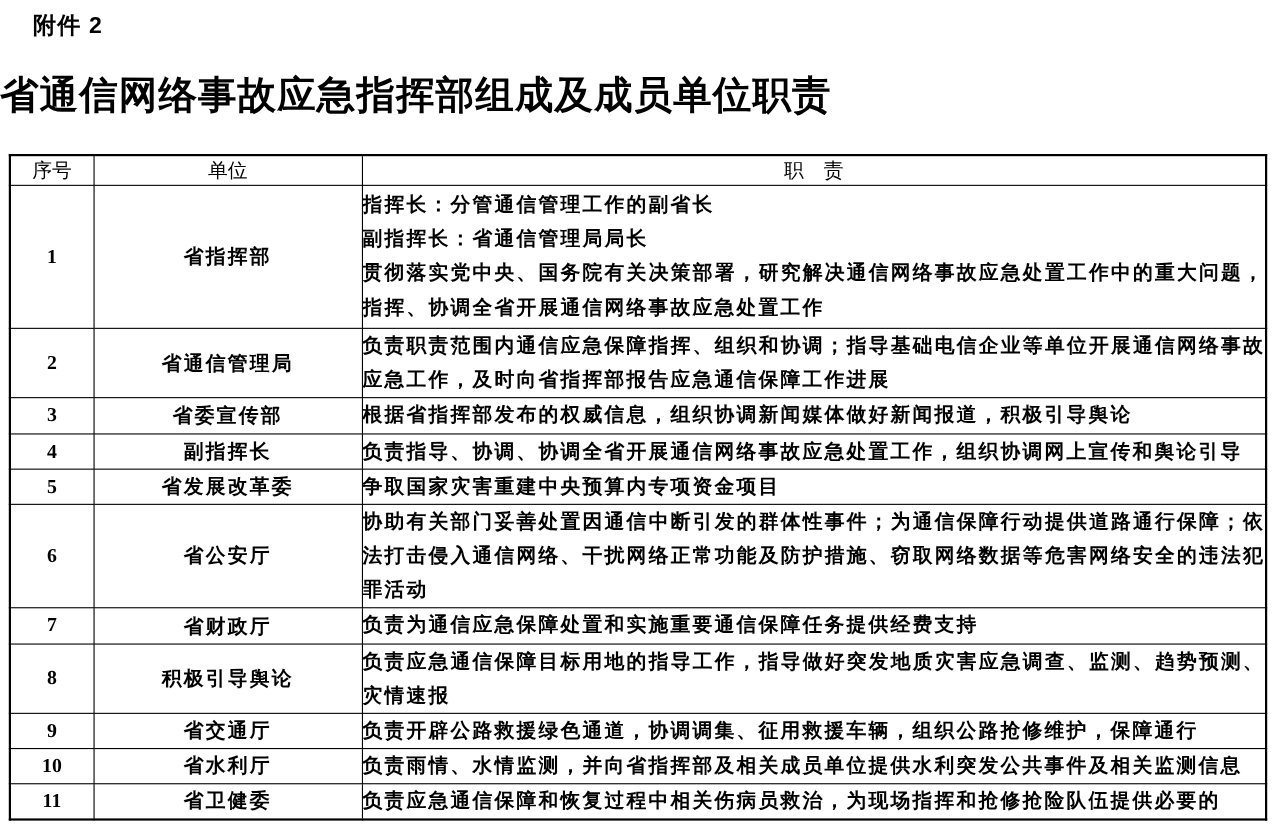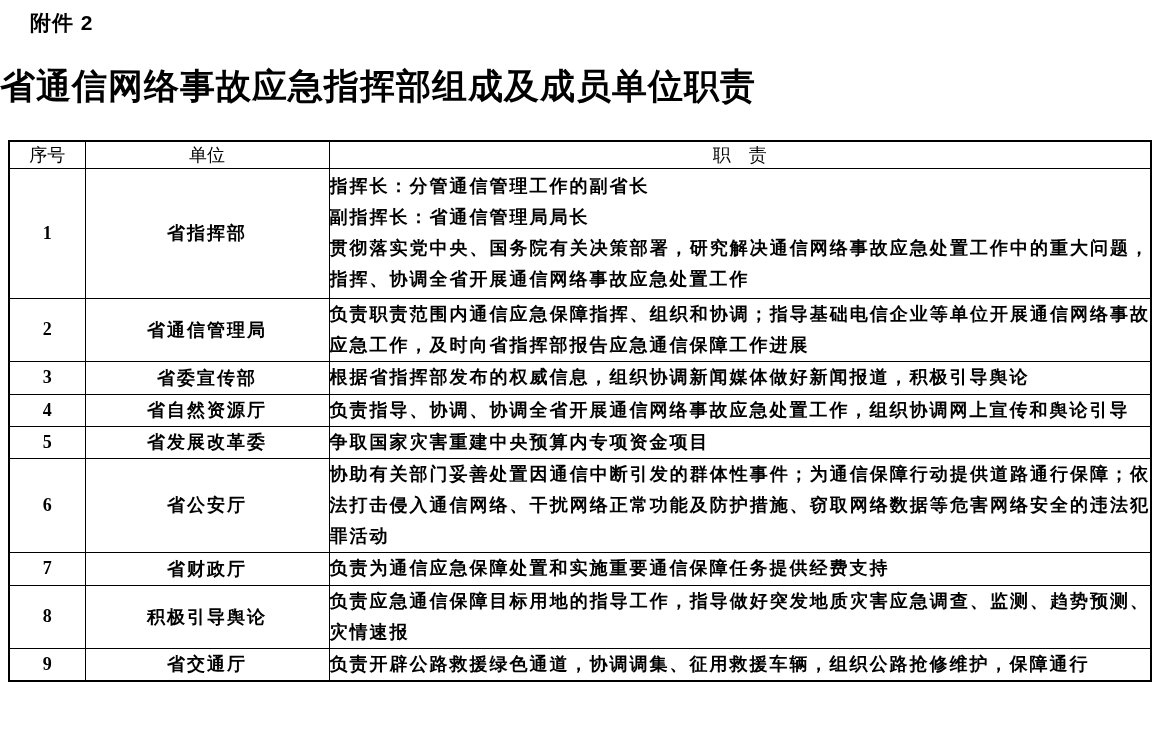--- a/index.html
+++ b/index.html
@@ -76,21 +76,21 @@
     </tr>
     <tr style="height:33px">
       <td class="no-cell">3</td>
       <td class="unit-cell">省委宣传部</td>
       <td class="duty-cell">
         <div>根据省指挥部发布的权威信息，组织协调新闻媒体做好新闻报道，积极引导舆论</div>
       </td>
     </tr>
     <tr style="height:32px">
       <td class="no-cell">4</td>
-      <td class="unit-cell">省自然资源厅</td>
+      <td class="unit-cell">副指挥长</td>
       <td class="duty-cell">
         <div>负责指导、协调、协调全省开展通信网络事故应急处置工作，组织协调网上宣传和舆论引导</div>
       </td>
     </tr>
     <tr style="height:31px">
       <td class="no-cell">5</td>
       <td class="unit-cell">省发展改革委</td>
       <td class="duty-cell">
         <div>争取国家灾害重建中央预算内专项资金项目</div>
       </td>
@@ -116,14 +116,28 @@
         <div>负责应急通信保障目标用地的指导工作，指导做好突发地质灾害应急调查、监测、趋势预测、灾情速报</div>
       </td>
     </tr>
     <tr style="height:32px">
       <td class="no-cell">9</td>
       <td class="unit-cell">省交通厅</td>
       <td class="duty-cell">
         <div>负责开辟公路救援绿色通道，协调调集、征用救援车辆，组织公路抢修维护，保障通行</div>
       </td>
     </tr>
+    <tr style="height:32px">
+      <td class="no-cell">10</td>
+      <td class="unit-cell">省水利厅</td>
+      <td class="duty-cell">
+        <div>负责雨情、水情监测，并向省指挥部及相关成员单位提供水利突发公共事件及相关监测信息</div>
+      </td>
+    </tr>
+    <tr style="height:29px">
+      <td class="no-cell">11</td>
+      <td class="unit-cell">省卫健委</td>
+      <td class="duty-cell">
+        <div>负责应急通信保障和恢复过程中相关伤病员救治，为现场指挥和抢修抢险队伍提供必要的</div>
+      </td>
+    </tr>
   </tbody>
 </table>
 
 </body></html>

